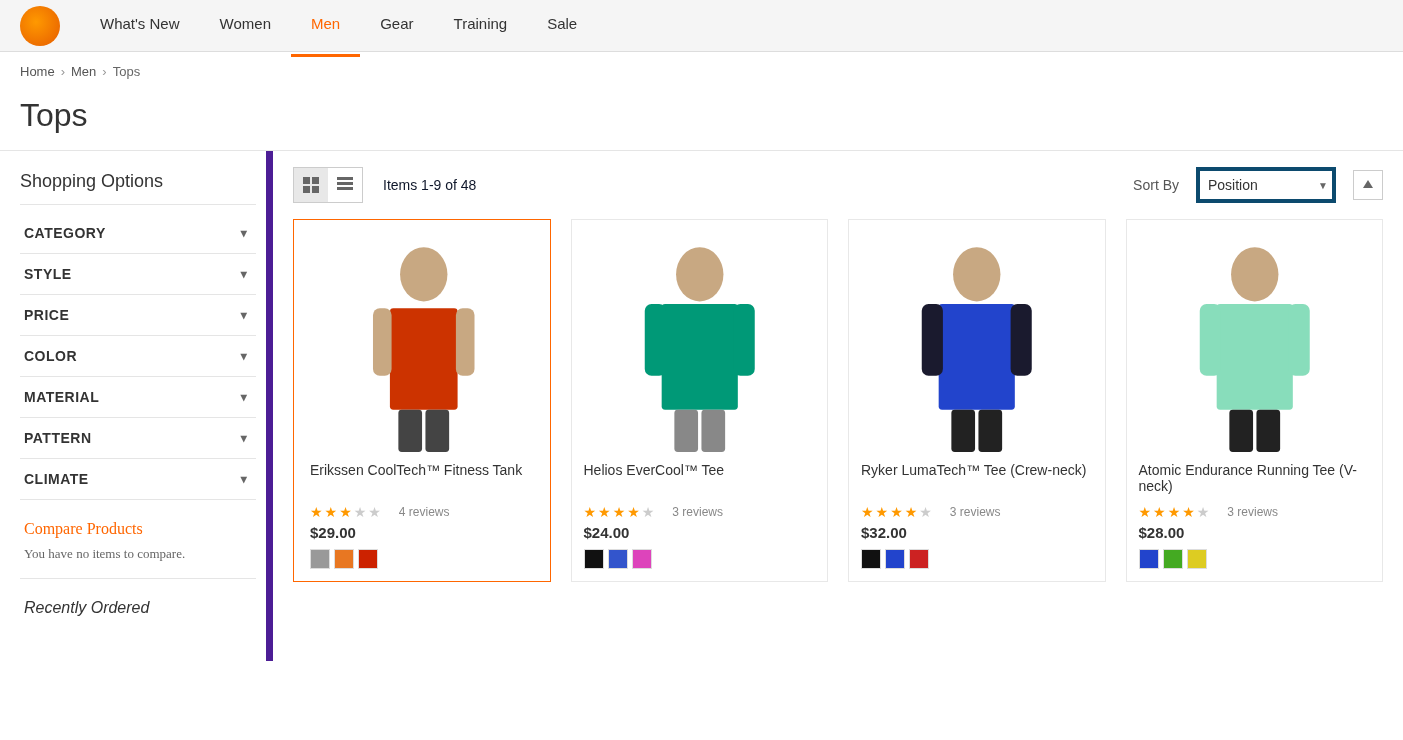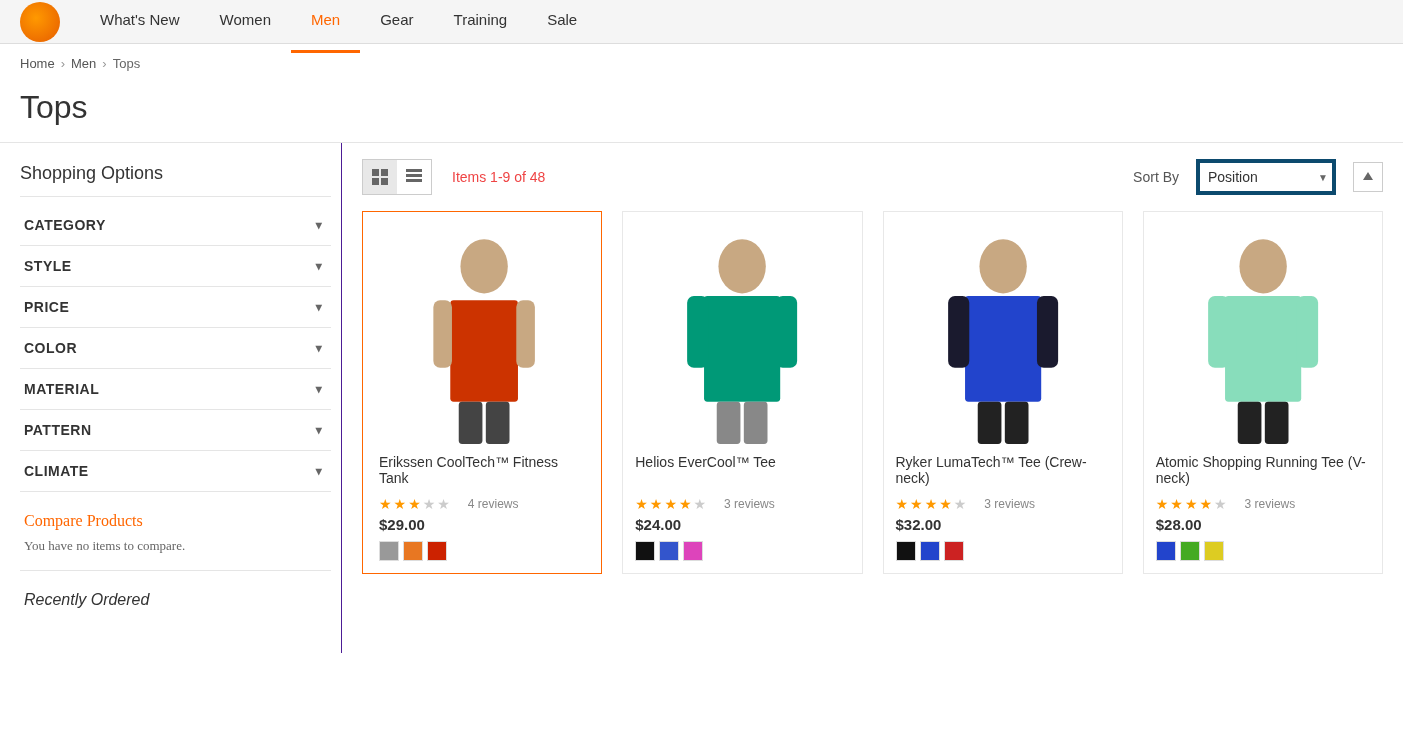--- a/index.html
+++ b/index.html
@@ -5,21 +5,21 @@
     * { margin: 0; padding: 0; box-sizing: border-box; }
     body { font-family: Arial, sans-serif; background: #fff; color: #333; font-size: 14px; }
 
     
     .top-nav {
       background: #f5f5f5;
       border-bottom: 1px solid #ddd;
       padding: 0 20px;
       display: flex;
       align-items: center;
-      height: 44px;
+      height: 52px;
     }
     .nav-logo {
       width: 40px; height: 40px;
       background: radial-gradient(circle at 40% 40%, #f90, #e65c00);
       border-radius: 50%;
       margin-right: 20px;
       flex-shrink: 0;
     }
     .nav-items {
       display: flex;
@@ -63,23 +63,23 @@
     }
 
     
     .main-layout {
       display: flex;
       padding: 0;
     }
 
     
     .sidebar {
-      width: 342px;
+      width: 273px;
       flex-shrink: 0;
-      border-right: 1px solid #4c1d95;
+      border-right: 7px solid #4c1d95;
       padding: 20px 10px 20px 20px;
     }
     .sidebar-title {
       font-size: 18px;
       font-weight: 400;
       color: #333;
       padding-bottom: 12px;
       border-bottom: 1px solid #e5e5e5;
       margin-bottom: 8px;
     }
@@ -160,21 +160,21 @@
       justify-content: center;
       background: #fff;
       border: none;
       cursor: pointer;
       color: #666;
       font-size: 16px;
     }
     .view-btn.active { background: #e8e8e8; }
     .items-count {
       font-size: 14px;
-      color: #ef4444;
+      color: #0f172a;
       flex: 1;
       padding-left: 10px;
     }
     .sort-area {
       display: flex;
       align-items: center;
       gap: 17px;
     }
     .sort-label { font-size: 14px; color: #555; }
     .sort-select {
@@ -495,21 +495,21 @@
       <svg viewBox="0 0 200 260" xmlns="http://www.w3.org/2000/svg">
     <ellipse cx="100" cy="50" rx="28" ry="32" fill="#c8a882"></ellipse>
     <polygon points="100,95 85,85 115,85" fill="#222"></polygon>
     <rect x="55" y="85" width="90" height="125" rx="4" fill="#88ddbb"></rect>
     <rect x="35" y="85" width="25" height="85" rx="8" fill="#88ddbb"></rect>
     <rect x="140" y="85" width="25" height="85" rx="8" fill="#88ddbb"></rect>
     <rect x="70" y="210" width="28" height="50" rx="4" fill="#222"></rect>
     <rect x="102" y="210" width="28" height="50" rx="4" fill="#222"></rect>
   </svg>
     </div>
-    <div class="product-name">Atomic Shopping Running Tee (V-neck)</div>
+    <div class="product-name">Atomic Endurance Running Tee (V-neck)</div>
     <div class="stars">
       <span class="star ">★</span>
             <span class="star ">★</span>
             <span class="star ">★</span>
             <span class="star ">★</span>
             <span class="star empty">★</span>
       <span class="review-count">3 reviews</span>
     </div>
     <div class="price">$28.00</div>
     <div class="color-swatches">

